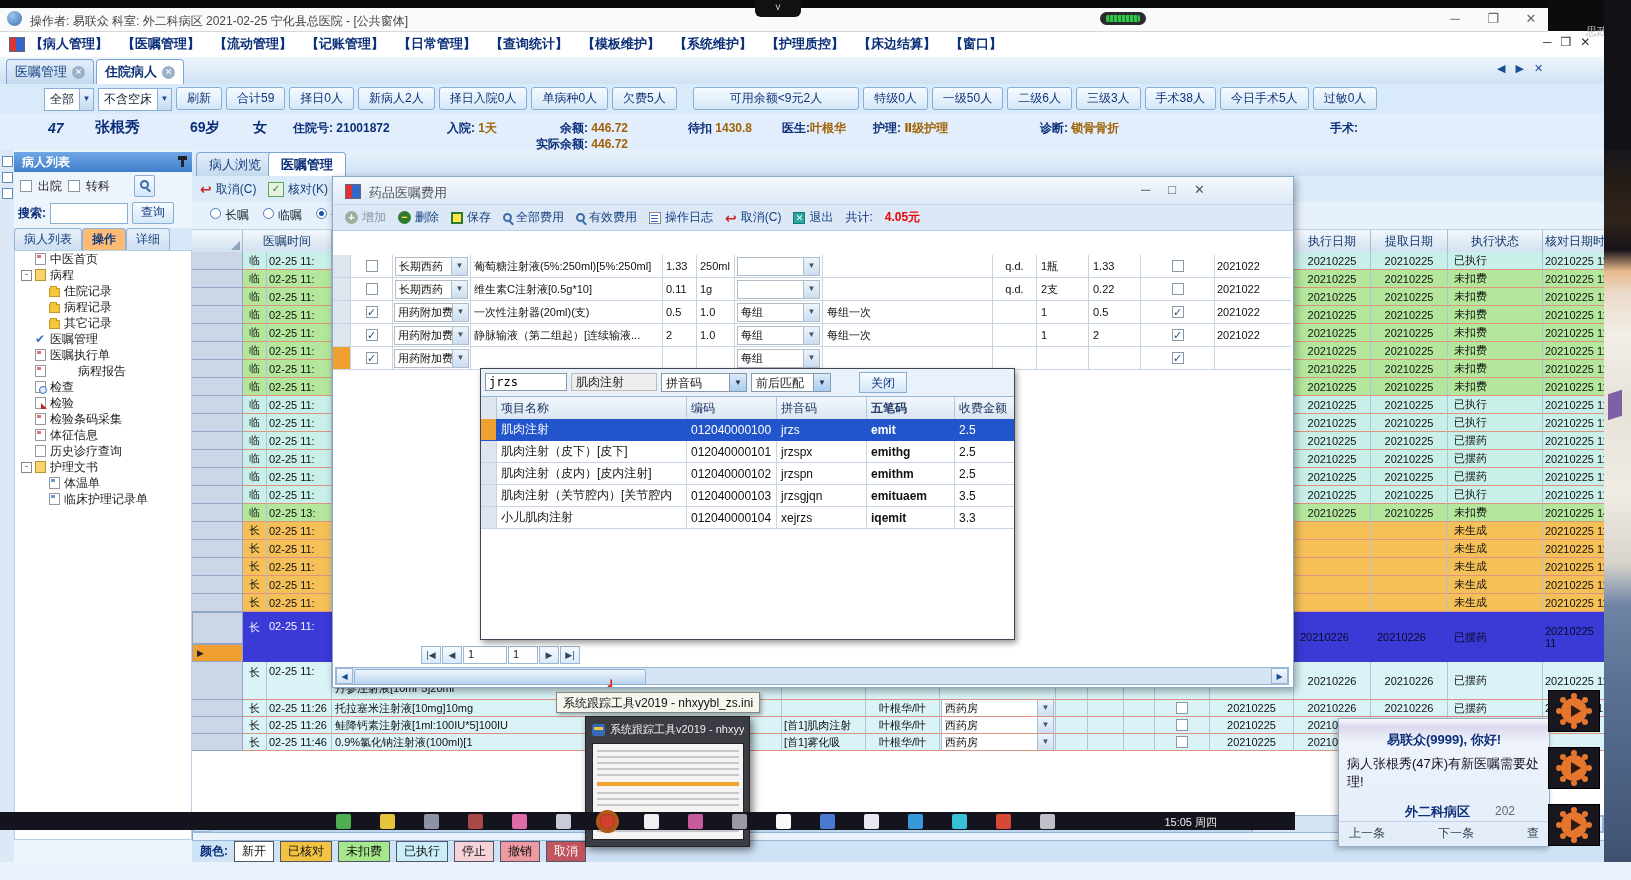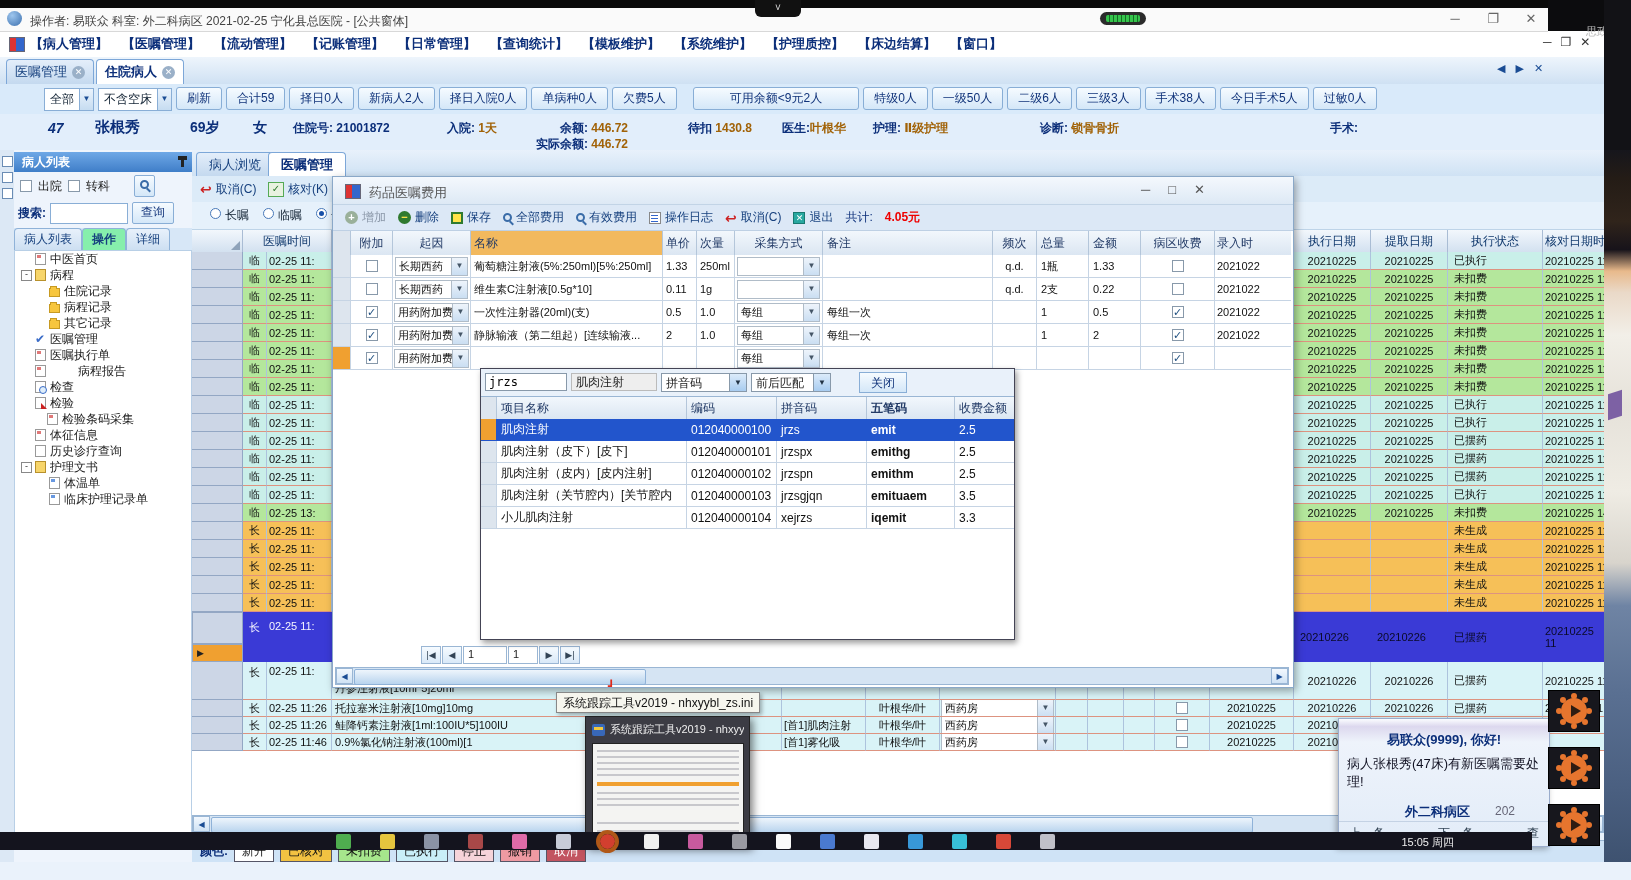--- a/index.html
+++ b/index.html
@@ -55,21 +55,21 @@
            font-weight:bold;line-height:20px;padding-left:8px;box-sizing:border-box;z-index:3;}
   #pinicon{position:absolute;right:8px;top:4px;width:3px;height:11px;background:#222;}
   #pinicon::before{content:"";position:absolute;left:-3px;top:0;width:9px;height:4px;background:#222;}
   #sbchecks{left:14px;top:174px;width:178px;height:24px;display:flex;align-items:center;gap:6px;padding-left:6px;box-sizing:border-box;z-index:3;}
   #sbsearchrow{left:14px;top:200px;width:178px;height:26px;display:flex;align-items:center;gap:4px;padding-left:4px;box-sizing:border-box;z-index:3;}
   #sbsearch{width:72px;height:17px;border:1px solid #89aed6;background:#fff;font-size:11px;}
   .sbtn{height:20px;padding:0 8px;border:1px solid #89aed6;border-radius:2px;background:linear-gradient(#f6fbff,#d4e7f8);
         color:#10337a;font-size:12px;line-height:19px;}
   #sbtabs{left:14px;top:228px;width:178px;height:22px;display:flex;z-index:3;background:#d7e7f7;border-bottom:1px solid #7ea6d0;}
   .stab{padding:0 9px;line-height:21px;font-size:12px;color:#16407e;border:1px solid #8fb2d8;border-bottom:none;border-radius:4px 4px 0 0;background:linear-gradient(#e8f1fb,#cddff2);}
-  .stab.act{background:#86efac;font-weight:bold;}
+  .stab.act{background:#fdba74;font-weight:bold;}
   #tree{left:14px;top:250px;width:178px;height:590px;background:#fff;border:1px solid #b8cfe6;box-sizing:border-box;z-index:3;overflow:hidden;}
   .trow{display:flex;align-items:center;height:16px;font-size:12px;color:#222;white-space:nowrap;}
   .exp{width:9px;height:9px;border:1px solid #888;background:#fff;font-size:9px;line-height:7px;text-align:center;color:#333;margin-right:3px;flex:0 0 auto;}
   .ti{width:11px;height:12px;margin-right:4px;flex:0 0 auto;position:relative;box-sizing:border-box;}
   .ti.doc,.ti.doc2,.ti.searchdoc,.ti.pendoc,.ti.docb{background:#fff;border:1px solid #999;}
   .ti.doc::after{content:"";position:absolute;top:1px;left:1px;width:4px;height:3px;background:#e07878;}
   .ti.docb::after{content:"";position:absolute;top:1px;left:1px;width:4px;height:3px;background:#6898e0;}
   .ti.searchdoc::after{content:"";position:absolute;right:-2px;bottom:-2px;width:6px;height:6px;border:1px solid #3a6cc8;border-radius:50%;background:#dfeefa;}
   .ti.pendoc::after{content:"";position:absolute;right:-2px;bottom:-1px;width:0;height:0;border-left:6px solid #c22;border-top:6px solid transparent;}
   .ti.clip{background:#f7d56a;border:1px solid #b8912c;}
@@ -227,21 +227,21 @@
   .tile{left:1548px;width:50px;height:40px;background:#17171d;border:1px solid #000;z-index:26;display:flex;align-items:center;justify-content:center;}
   .sun{width:26px;height:26px;border-radius:50%;background:#e6752e;position:relative;
        box-shadow:0 -15px 0 -10px #e6752e,0 15px 0 -10px #e6752e,15px 0 0 -10px #e6752e,-15px 0 0 -10px #e6752e,
                   11px -11px 0 -10px #e6752e,-11px 11px 0 -10px #e6752e,11px 11px 0 -10px #e6752e,-11px -11px 0 -10px #e6752e;}
   .sun::after{content:"";position:absolute;left:10px;top:7px;border-left:10px solid #2e1c12;border-top:6px solid transparent;border-bottom:6px solid transparent;}
   #illustration{left:1604px;top:150px;width:27px;height:712px;z-index:20;
      background:linear-gradient(180deg,#16161c 0%,#241c16 4%,#30241b 10%,#17131a 14%,#e8b98b 17%,#ead9c8 20%,
                 #f2efe8 26%,#e6e2da 36%,#efece4 48%,#d8d4cc 58%,#6f84a4 64%,#5a7092 76%,#4a5f80 90%,#3e5270 100%);}
   #illustration::after{content:"";position:absolute;left:4px;top:34%;width:14px;height:26px;background:#6a4a9a;transform:skewY(-18deg);opacity:.85;}
   
-  #taskbar{left:0;top:832px;width:1532px;height:18px;background:#14141e;z-index:40;}
+  #taskbar{left:0;top:812px;width:1295px;height:18px;background:#14141e;z-index:40;}
   #task-icons{position:absolute;left:336px;top:1px;display:flex;gap:29px;align-items:center;height:16px;}
   .tico{width:15px;height:15px;border-radius:2px;flex:0 0 auto;}
   .tico.hl{outline:4px solid #b05818;border-radius:0;}
   #clock{position:absolute;right:78px;top:3px;color:#eee;font-size:11px;white-space:nowrap;}
 </style>
 </head>
 <body>
 
 <div id="screen">
 
@@ -397,21 +397,21 @@
         <span>病程报告</span>
       </div>
       <div class="trow" style="padding-left: 20px;">
         <span class="ti searchdoc"></span>
         <span>检查</span>
       </div>
       <div class="trow" style="padding-left: 20px;">
         <span class="ti pendoc"></span>
         <span>检验</span>
       </div>
-      <div class="trow" style="padding-left: 32px;">
+      <div class="trow" style="padding-left: 20px;">
         <span class="ti doc"></span>
         <span>检验条码采集</span>
       </div>
       <div class="trow" style="padding-left: 20px;">
         <span class="ti doc"></span>
         <span>体征信息</span>
       </div>
       <div class="trow" style="padding-left: 20px;">
         <span class="ti doc2"></span>
         <span>历史诊疗查询</span>
@@ -802,35 +802,20 @@
         </span>
       <span class="dtool">
           <span class="sic exit">✕</span>
           <span>退出</span>
         </span>
       <span class="dtool" id="dtotal">
           <span class="tl">共计:</span>
           <span class="tv">4.05元</span>
         </span>
     </div>
-    <div id="dgridhead">
-        <div class="dh d-mk"></div>
-        <div class="dh d-add">附加</div>
-        <div class="dh d-cs">起因</div>
-        <div class="dh d-nm orange">名称</div>
-        <div class="dh d-pr">单价</div>
-        <div class="dh d-ds">次量</div>
-        <div class="dh d-cl">采集方式</div>
-        <div class="dh d-nt">备注</div>
-        <div class="dh d-fq">频次</div>
-        <div class="dh d-tt">总量</div>
-        <div class="dh d-am">金额</div>
-        <div class="dh d-wd">病区收费</div>
-        <div class="dh d-en">录入时</div>
-      </div>
     <div id="dialog-rows">
         <div class="drow" style="top: 0px;">
           <div class="dc d-mk"></div>
           <div class="dc d-add">
             <span class="ckb"></span>
           </div>
           <div class="dc d-cs">
             <span class="dd2">
               <span class="t">长期西药</span>
               <span class="a">▼</span>

